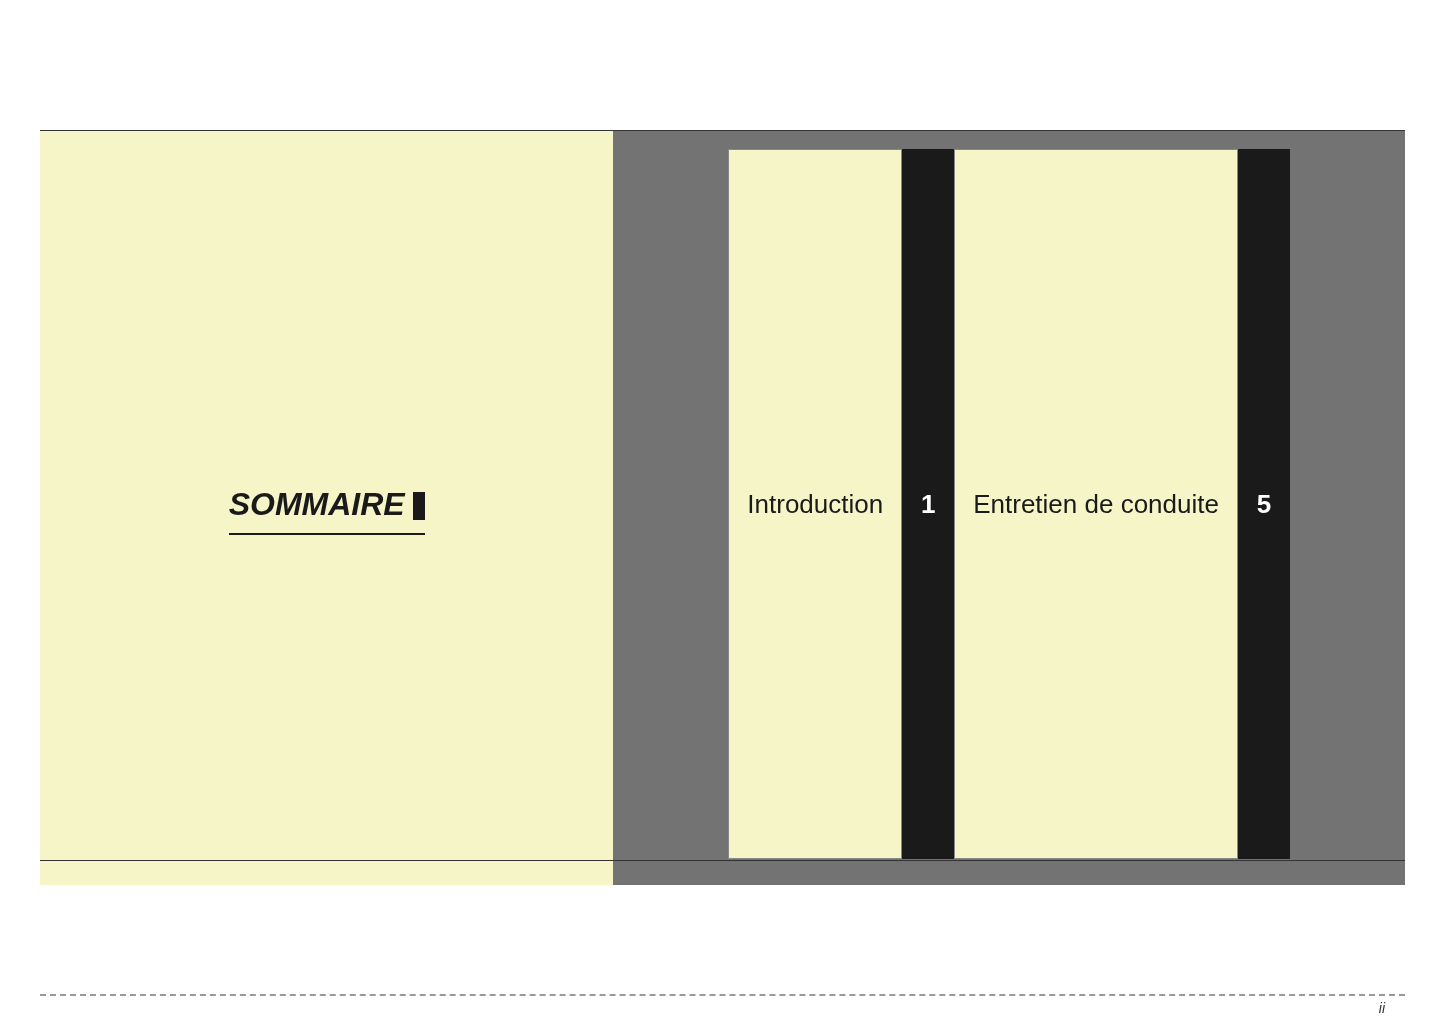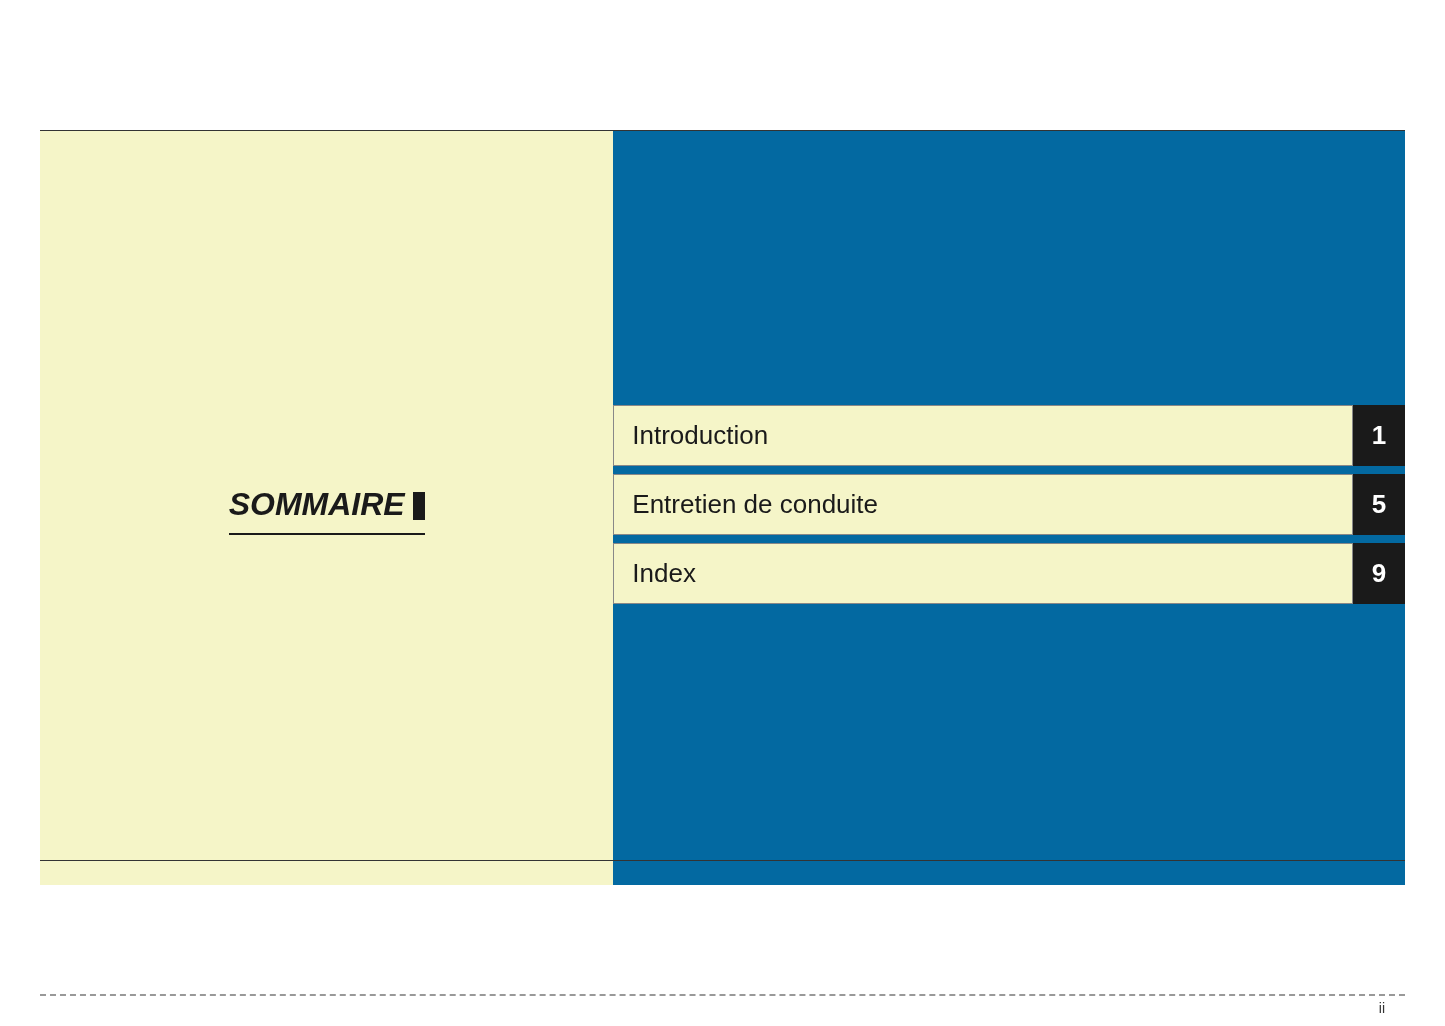--- a/index.html
+++ b/index.html
@@ -90,23 +90,23 @@
       width: 12px;
       height: 28px;
       background: #1a1a1a;
       margin-left: 8px;
       vertical-align: middle;
     }
 
     
     .right-panel {
       width: 58%;
-      background: #0369a1;
-      display: flex;
-      flex-direction: column;
+      background: #737373;
+      display: flex;
+      flex-direction: row;
       justify-content: center;
       padding: 18px 0;
       gap: 0;
     }
 
     .toc-row {
       display: flex;
       align-items: stretch;
       margin-bottom: 8px;
     }
@@ -143,20 +143,21 @@
       border-top: 2px dashed #999;
     }
 
     
     .page-number {
       position: absolute;
       bottom: 10px;
       right: 60px;
       font-size: 14px;
       color: #333;
+      font-style: italic;
     }
   </style>
 </head>
 <body>
 
 <div class="page-container">
 
   <div class="top-line"></div>
 
   <div class="main-content">
@@ -186,28 +187,20 @@
           <span>Entretien de conduite</span>
         </div>
         <div class="toc-number">
           <span>5</span>
         </div>
       </div>
 
 
 
 
-      <div class="toc-row">
-        <div class="toc-item">
-          <span>Index</span>
-        </div>
-        <div class="toc-number">
-          <span>9</span>
-        </div>
-      </div>
 
     </div>
   </div>
 
   <div class="bottom-line"></div>
 
   <div class="dashed-line"></div>
 
   <div class="page-number">ii</div>
 

